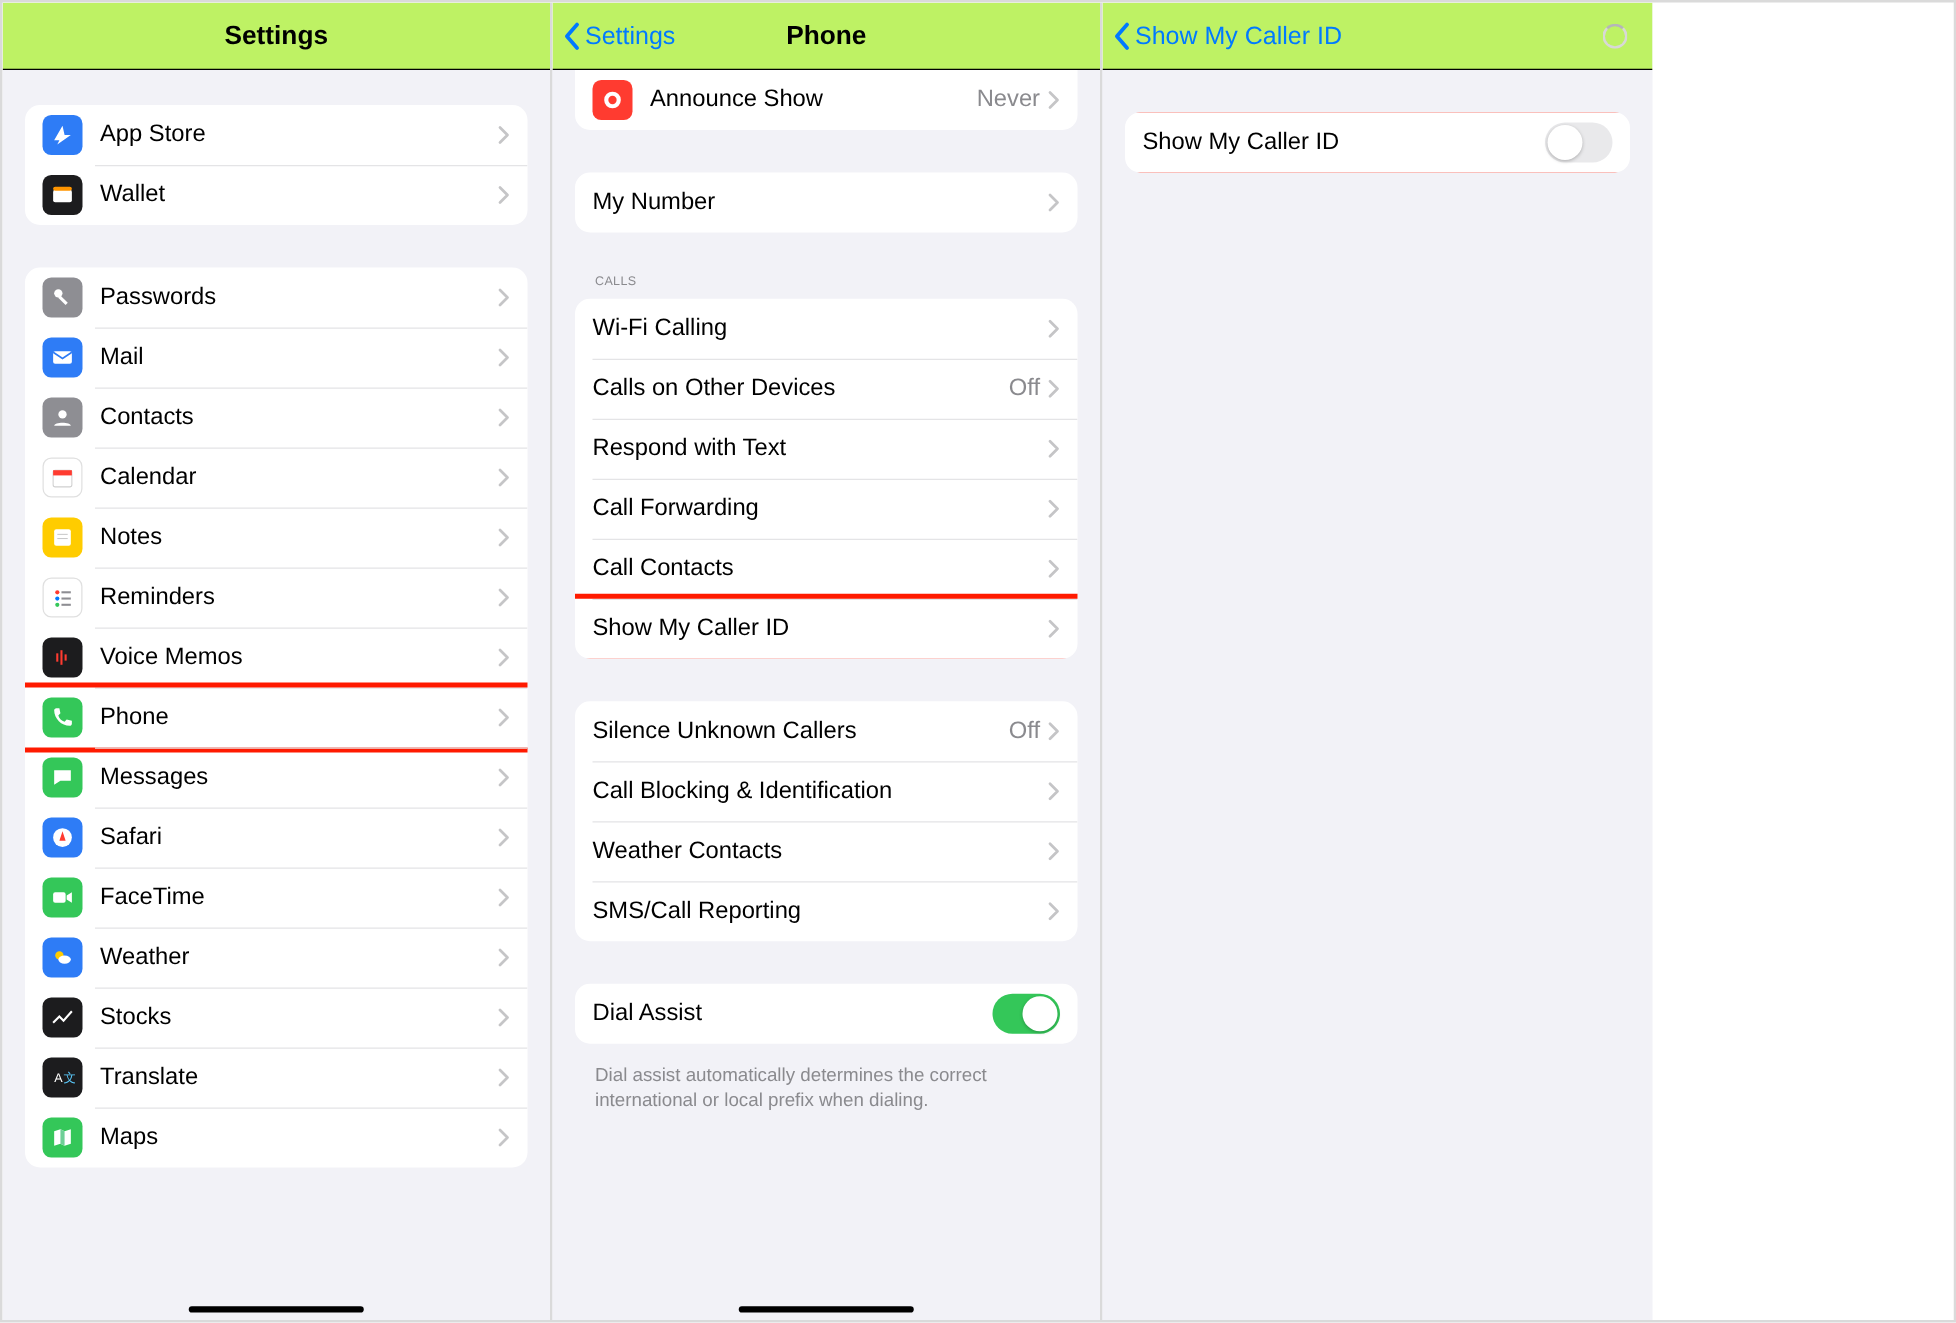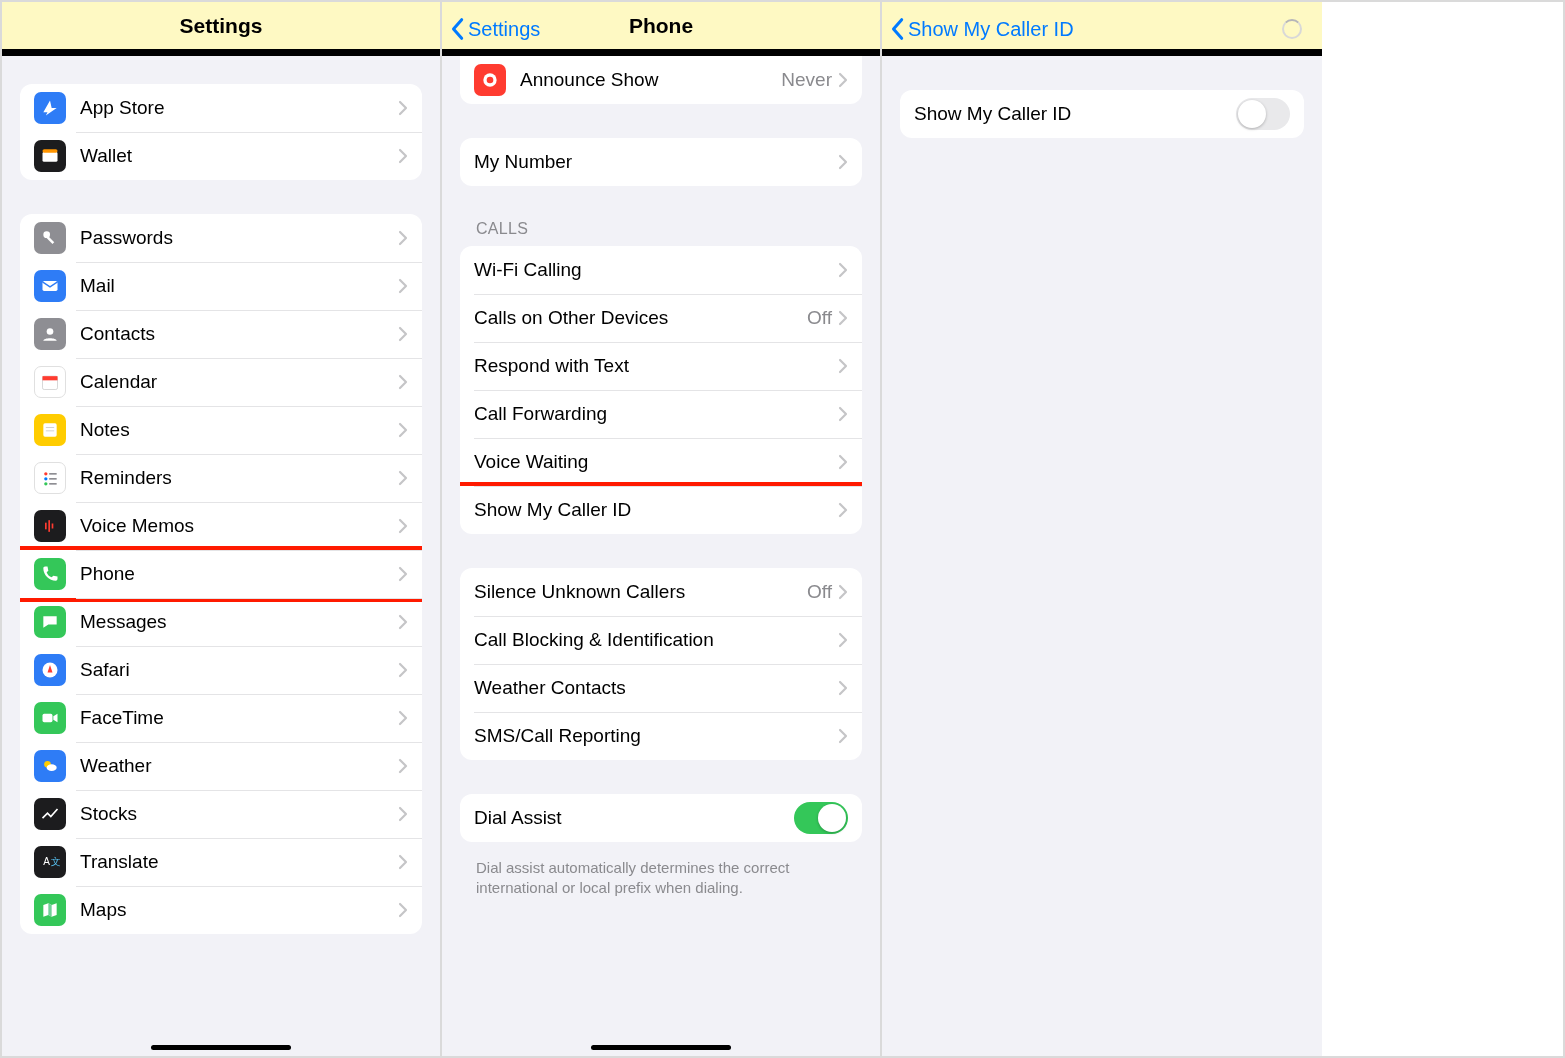--- a/index.html
+++ b/index.html
@@ -17,22 +17,22 @@
     background: #f2f2f7;
     position: relative;
     overflow: hidden;
   }
   .col1 { width: 440px; border-right: 2px solid #dadada; }
   .col2 { width: 440px; border-right: 2px solid #dadada; }
   .col3 { width: 440px; }
 
   .navbar {
     height: 54px;
-    background: #fef9c3;
-    border-bottom: 7px solid #000000;
+    background: #bef264;
+    border-bottom: 1px solid #000000;
     display: flex;
     align-items: center;
     justify-content: center;
     position: relative;
     font-size: 21px;
   }
   .navbar .title { font-weight: 600; color: #000; }
   .navbar .back {
     position: absolute; left: 8px; top: 0; height: 54px;
     display: flex; align-items: center; color: #007aff; font-size: 20px;
@@ -53,21 +53,21 @@
   .col3 .scroll { padding-top: 34px; }
 
   .group {
     background: #fff;
     border-radius: 12px;
     margin: 0 0 34px 0;
     overflow: hidden;
   }
   .group.partial-top { border-top-left-radius: 0; border-top-right-radius: 0; }
   .group-header {
-    font-size: 16px; color: #8a8a8e; text-transform: uppercase;
+    font-size: 10px; color: #8a8a8e; text-transform: uppercase;
     padding: 0 16px 8px 16px; letter-spacing: 0.3px;
   }
   .group-footer {
     font-size: 15px; color: #8a8a8e; padding: 8px 16px 0 16px; line-height: 1.35;
     margin-top: -26px; margin-bottom: 30px;
   }
 
   .row {
     display: flex; align-items: center;
     min-height: 48px;
@@ -451,21 +451,21 @@
         </div>
         <div class="row">
           <span class="label">Call Forwarding</span>
           <span class="chevron">
             <svg viewBox="0 0 10 16" width="10" height="16">
               <polyline points="2,2 8,8 2,14" fill="none" stroke="#c5c5c7" stroke-width="2.2" stroke-linecap="round" stroke-linejoin="round"></polyline>
             </svg>
           </span>
         </div>
         <div class="row">
-          <span class="label">Voice Waiting</span>
+          <span class="label">Call Contacts</span>
           <span class="chevron">
             <svg viewBox="0 0 10 16" width="10" height="16">
               <polyline points="2,2 8,8 2,14" fill="none" stroke="#c5c5c7" stroke-width="2.2" stroke-linecap="round" stroke-linejoin="round"></polyline>
             </svg>
           </span>
         </div>
         <div class="row" style="position: relative;">
           <span class="label">Show My Caller ID</span>
           <span class="chevron">
             <svg viewBox="0 0 10 16" width="10" height="16">

